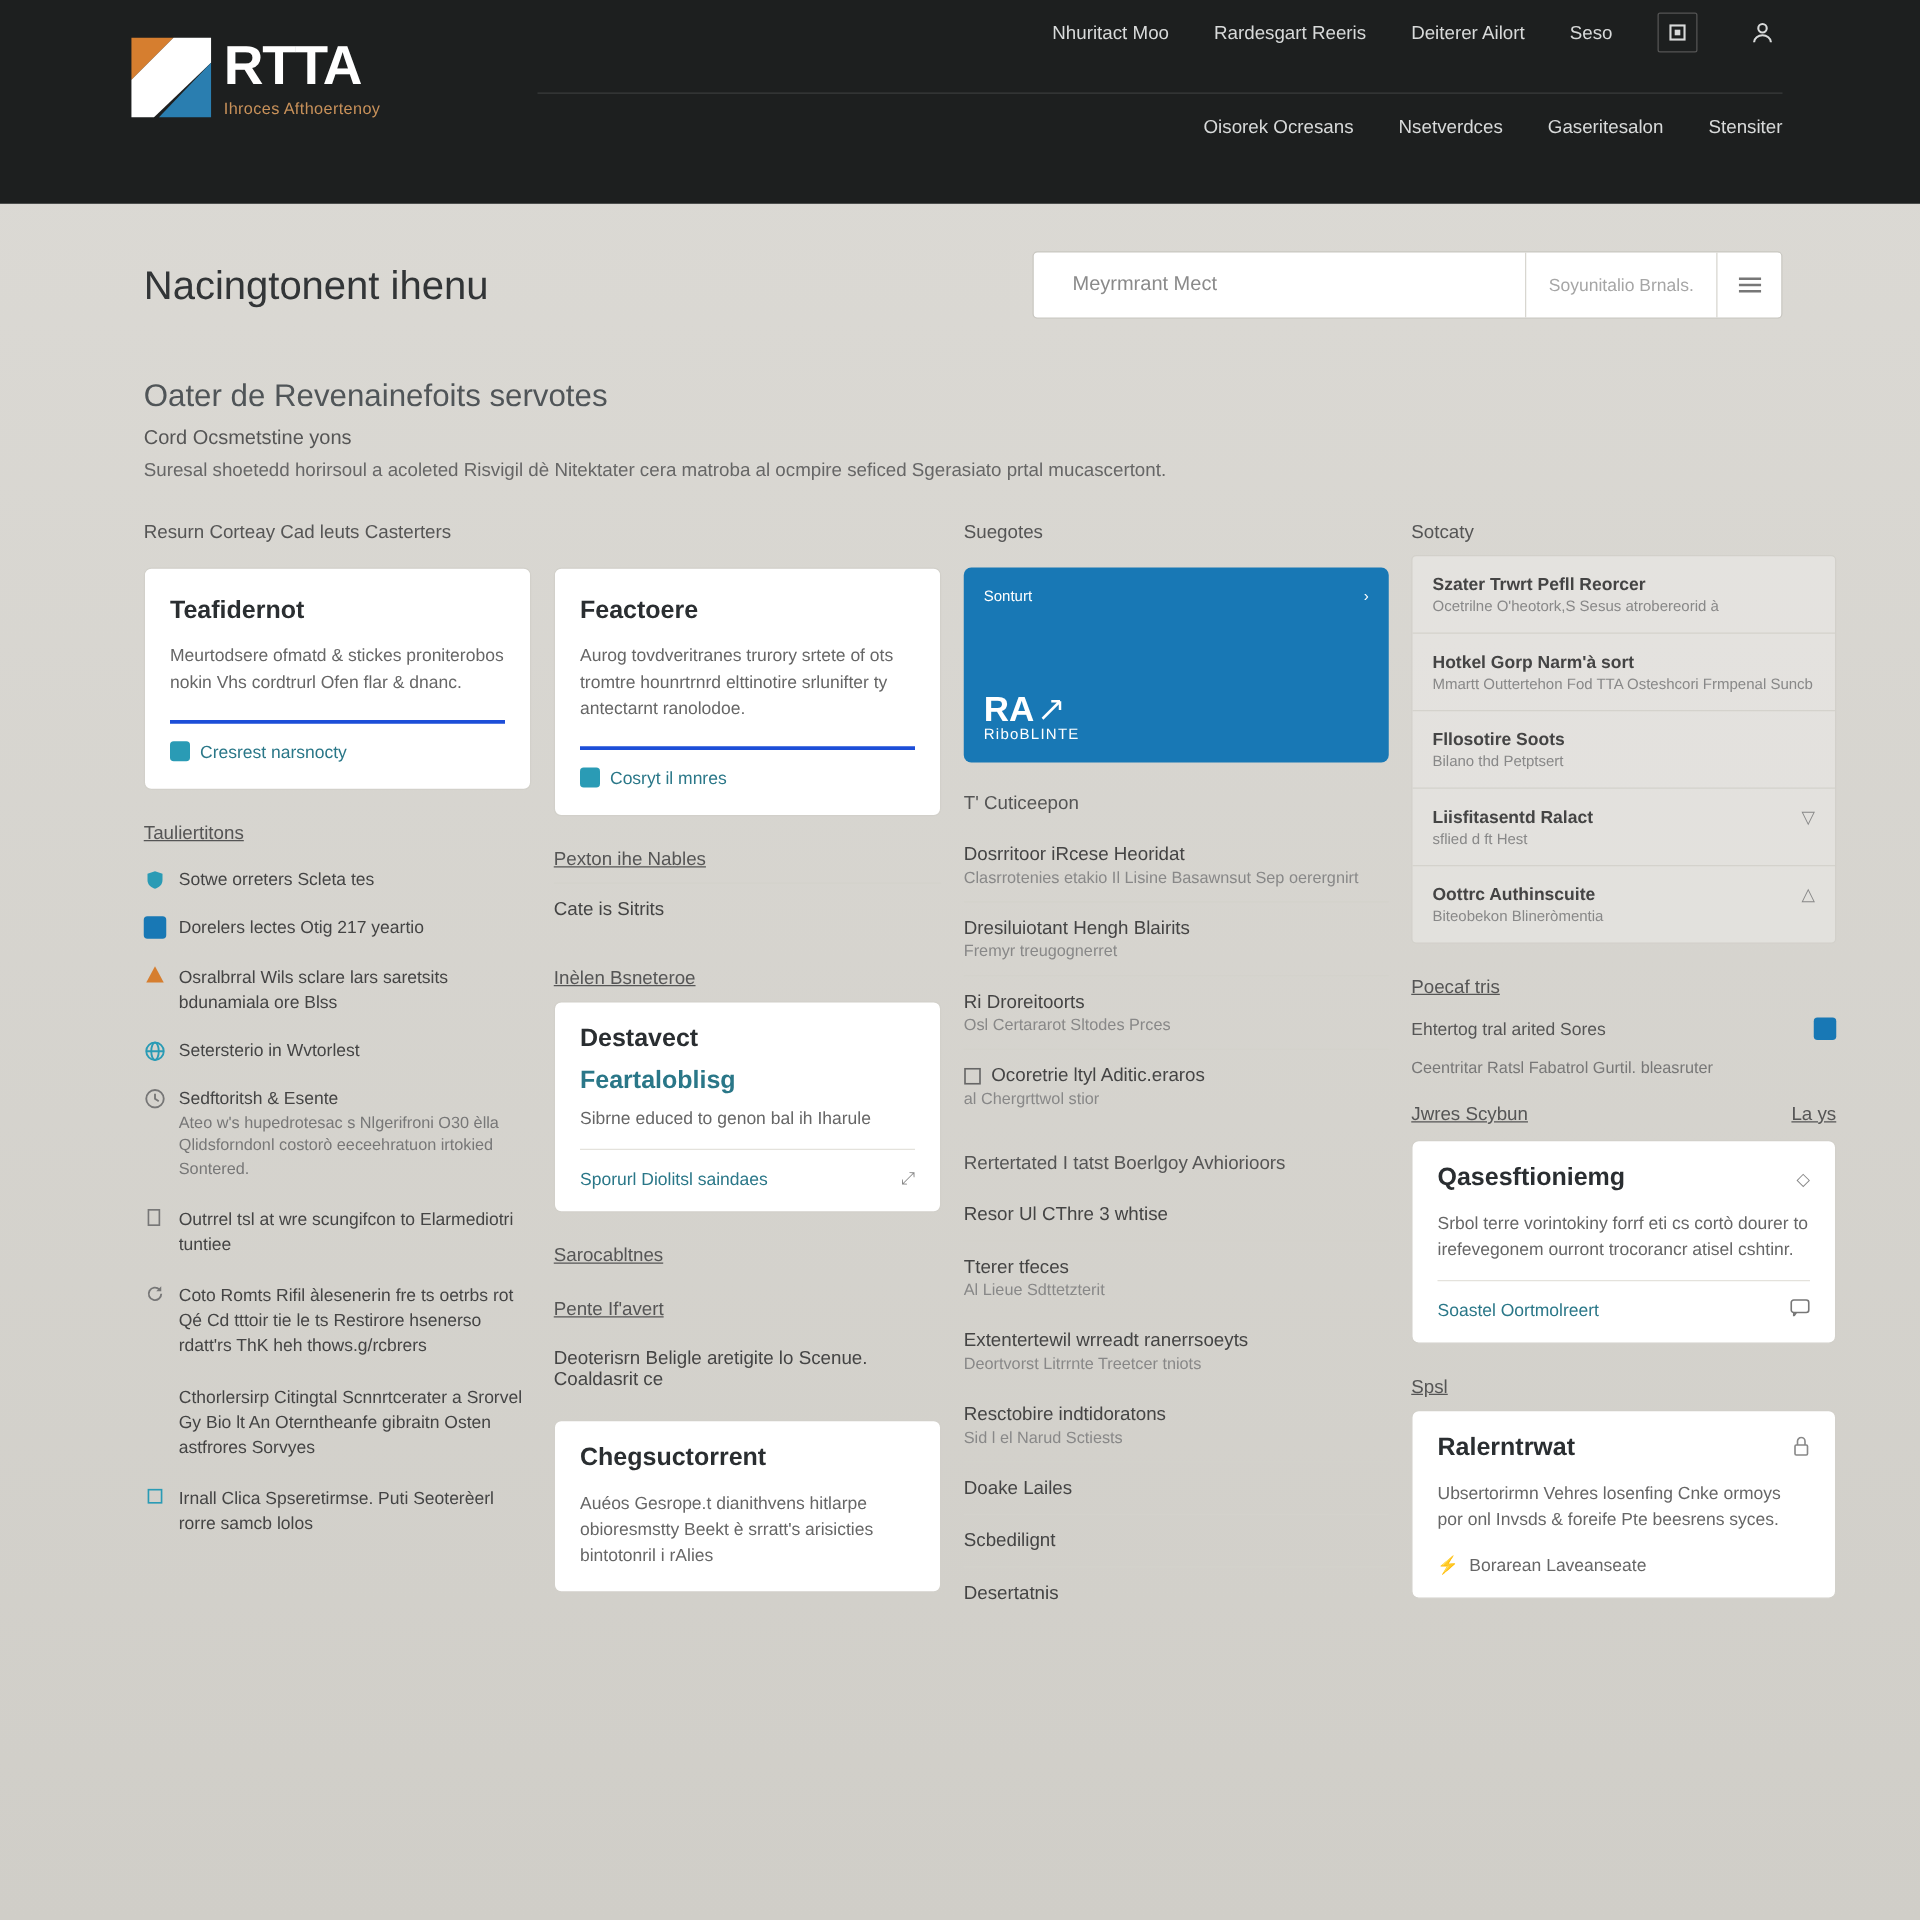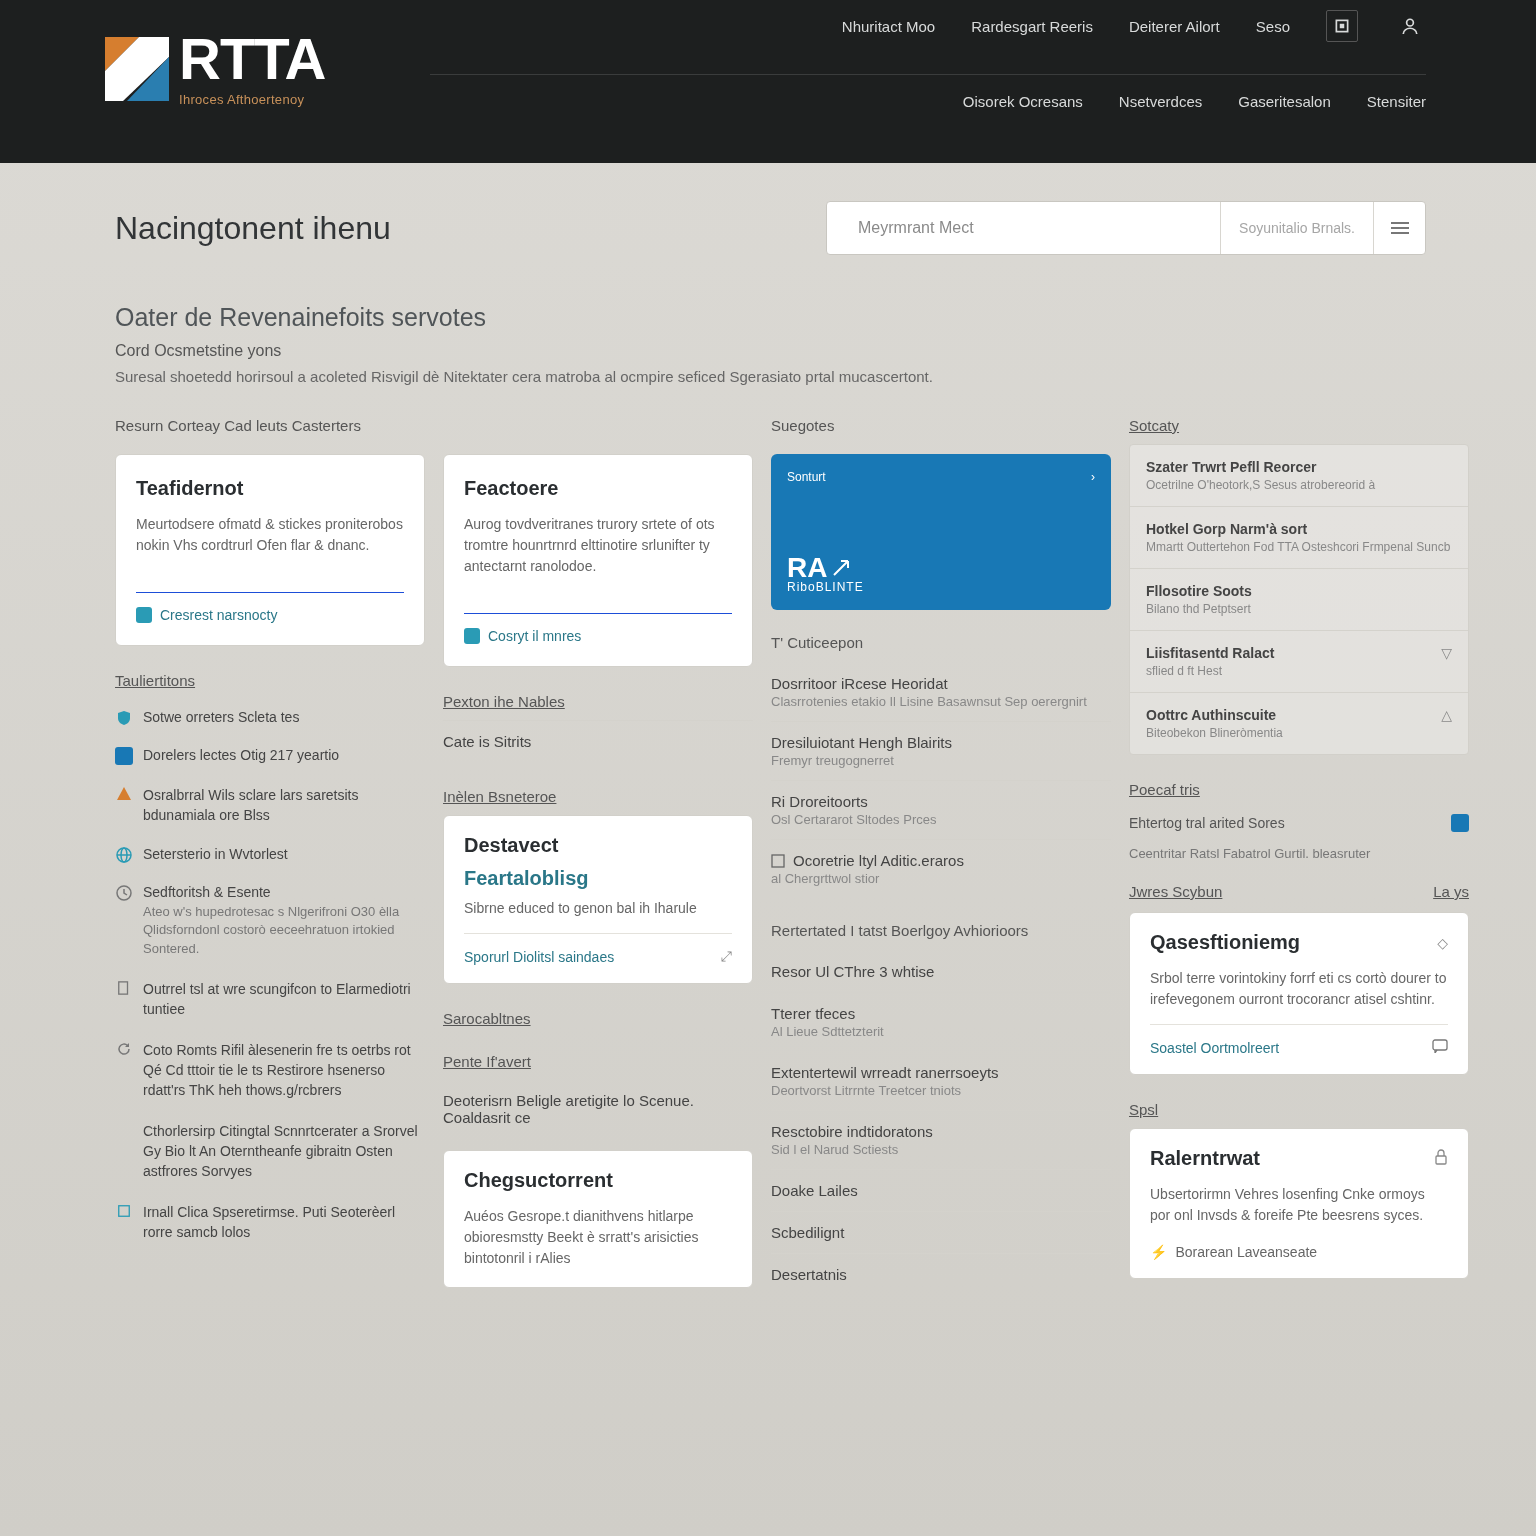--- a/index.html
+++ b/index.html
@@ -23,21 +23,21 @@
   padding: 30px 0 0 105px;
   width: 430px;
 }
 .logo-mark {
   width: 64px;
   height: 64px;
   position: relative;
   margin-right: 10px;
 }
 .logo-text { display: flex; flex-direction: column; }
-.logo-main { font-size: 58px; font-weight: 800; color: #fff; letter-spacing: -1px; line-height: 1; }
+.logo-main { font-size: 44px; font-weight: 800; color: #fff; letter-spacing: -1px; line-height: 1; }
 .logo-sub { font-size: 13px; color: #c8915a; margin-top: 4px; letter-spacing: 0.3px; }
 .nav-wrap { flex: 1; padding: 10px 110px 0 0; }
 .nav-row { display: flex; justify-content: flex-end; gap: 36px; align-items: center; font-size: 15px; color: #d8dada; }
 .nav-row2 { margin-top: 32px; border-top: 1px solid #3a3c3c; padding-top: 18px; }
 .nav-item { cursor: pointer; }
 .nav-icon-btn {
   width: 32px; height: 32px; border: 1px solid #555; display: flex;
   align-items: center; justify-content: center; color: #d8dada; cursor: pointer; border-radius: 2px;
 }
 .page-wrap { padding: 38px 110px 0 115px; }
@@ -67,22 +67,22 @@
 .columns { display: grid; grid-template-columns: 310px 310px 340px 340px; gap: 18px; margin-top: 30px; }
 .col-header { font-size: 15px; color: #555; margin-bottom: 20px; }
 .card {
   background: #fff; border: 1px solid #d2d0ca; border-radius: 6px;
   padding: 22px 20px; margin-bottom: 18px;
 }
 .card-title { font-size: 20px; font-weight: 600; color: #2a2e31; }
 .card-title-teal { color: #2a7788; font-weight: 600; font-size: 20px; }
 .card-body { font-size: 14px; color: #666; margin-top: 14px; line-height: 1.5; }
 .card-footer {
-  display: flex; align-items: center; gap: 8px; margin-top: 36px;
-  padding-top: 14px; border-top: 1px solid #1d4ed8; font-size: 14px; color: #2a7788;
+  display: flex; align-items: center; gap: 8px; margin-top: 20px;
+  padding-top: 14px; border-top: 3px solid #1d4ed8; font-size: 14px; color: #2a7788;
 }
 .card-footer-plain { display: flex; align-items: center; gap: 8px; margin-top: 18px; font-size: 14px; color: #666; }
 .footer-icon { width: 16px; height: 16px; background: #2a9bb5; border-radius: 3px; display: inline-block; }
 .mini-link { font-size: 14px; color: #2a7788; cursor: pointer; display: flex; align-items: center; gap: 6px; }
 .promo-card {
   background: #1878b5; border-radius: 6px; color: #fff; padding: 16px;
   display: flex; flex-direction: column; justify-content: space-between; height: 156px;
 }
 .promo-top { display: flex; justify-content: space-between; font-size: 12px; }
 .promo-logo { font-size: 28px; font-weight: 800; display: flex; align-items: center; gap: 4px; }
@@ -109,21 +109,21 @@
 .sect-label { font-size: 15px; color: #555; margin: 26px 0 10px 0; text-decoration: underline; }
 .card-compact { padding: 18px 20px; }
 .card-link-row {
   display: flex; justify-content: space-between; align-items: center;
   border-top: 1px solid #e4e2dc; padding-top: 14px; margin-top: 14px;
 }
 .qcard-title-row { display: flex; justify-content: space-between; align-items: center; }
 .tiny-ic { color: #888; font-size: 14px; }
 .blue-sq { width: 18px; height: 18px; background: #1878b5; border-radius: 3px; display: inline-block; }
 .col3-list .link-list-item { cursor: pointer; }
-.col4-top { margin-bottom: 10px; text-decoration: underline; }
+.col4-top { margin-bottom: 10px; }
 .svg-icon { width: 18px; height: 18px; }
 </style>
 </head>
 <body>
 
 <div class="header-dark">
   <div class="logo-block">
     <div class="logo-mark">
       <svg viewBox="0 0 64 64" width="64" height="64">
         <polygon points="0,0 34,0 0,34" fill="#d67e2f"></polygon>

